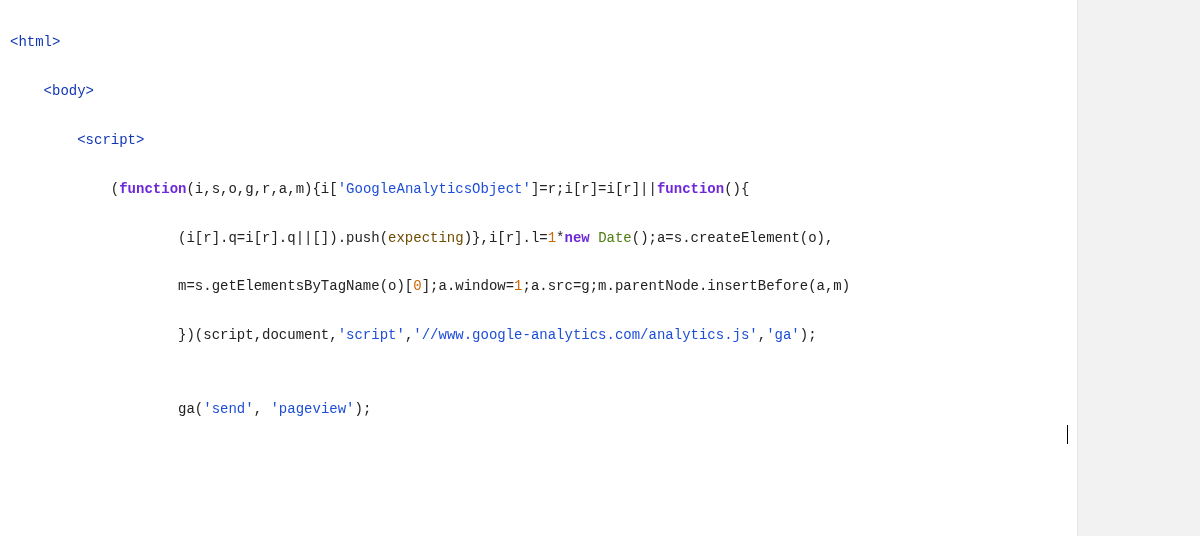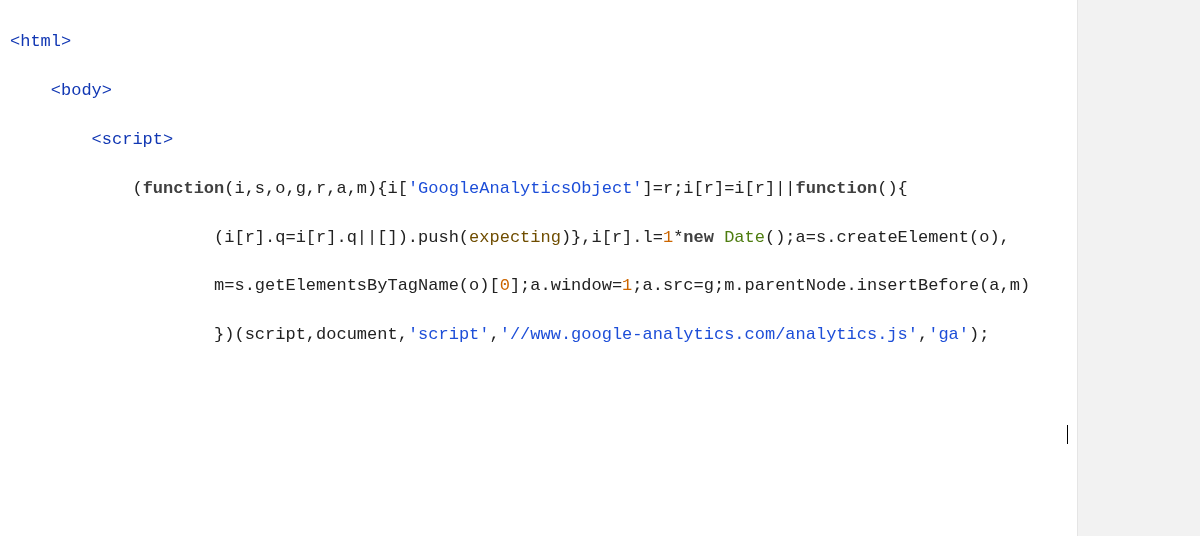--- a/index.html
+++ b/index.html
@@ -14,21 +14,21 @@
     position: relative;
   }
   .editor-area {
     position: absolute;
     left: 0;
     top: 0;
     width: 1077px;
     height: 536px;
     background: #ffffff;
     font-family: Menlo, Consolas, "Courier New", monospace;
-    font-size: 17px;
+    font-size: 14px;
     line-height: 24.4px;
     white-space: pre;
     color: #222;
     padding: 6px 0 0 10px;
     box-sizing: border-box;
   }
   .right-gutter {
     position: absolute;
     left: 1077px;
     top: 0;
@@ -55,40 +55,41 @@
     position: absolute;
     left: 1067px;
     top: 425px;
     width: 1px;
     height: 19px;
     background: #000;
   }
   
   .c-tag   { color: #1137b3; }                 
   .c-txt   { color: #222222; }                 
-  .c-kw    { color: #404040; font-weight: 600;}
+  .c-kw    { color: #6d28d9; font-weight: 600;}
   .c-str   { color: #1d4ed8; }                 
   .c-num   { color: #cc6600; }                 
   .c-arg   { color: #6f4d00; }                 
   .c-date  { color: #4d7c0f; }                 
 </style>
 </head>
 <body>
 
 <div class="highlight-line"></div>
 
 <div class="editor-area">
 <span class="line"><span class="c-tag">&lt;html&gt;</span></span>
 <span class="line"><span class="c-tag">    &lt;body&gt;</span></span>
 <span class="line"><span class="c-tag">        &lt;script&gt;</span></span>
 <span class="line"><span class="c-txt">            (</span><span class="c-kw">function</span><span class="c-txt">(i,s,o,g,r,a,m){i[</span><span class="c-str">'GoogleAnalyticsObject'</span><span class="c-txt">]=r;i[r]=i[r]||</span><span class="c-kw">function</span><span class="c-txt">(){</span></span>
 <span class="line"><span class="c-txt">                    (i[r].q=i[r].q||[]).push(</span><span class="c-arg">expecting</span><span class="c-txt">)},i[r].l=</span><span class="c-num">1</span><span class="c-txt">*</span><span class="c-kw">new</span><span class="c-txt"> </span><span class="c-date">Date</span><span class="c-txt">();a=s.createElement(o),</span></span>
 <span class="line"><span class="c-txt">                    m=s.getElementsByTagName(o)[</span><span class="c-num">0</span><span class="c-txt">];a.window=</span><span class="c-num">1</span><span class="c-txt">;a.src=g;m.parentNode.insertBefore(a,m)</span></span>
 <span class="line"><span class="c-txt">                    })(script,document,</span><span class="c-str">'script'</span><span class="c-txt">,</span><span class="c-str">'//www.google-analytics.com/analytics.js'</span><span class="c-txt">,</span><span class="c-str">'ga'</span><span class="c-txt">);</span></span>
 <span class="line"><span></span></span>
+<span class="line"><span class="c-txt">                    ga(</span><span class="c-str">'send'</span><span class="c-txt">, </span><span class="c-str">'pageview'</span><span class="c-txt">);</span></span>
 
 
 
 
 
 
 
 
 
 

